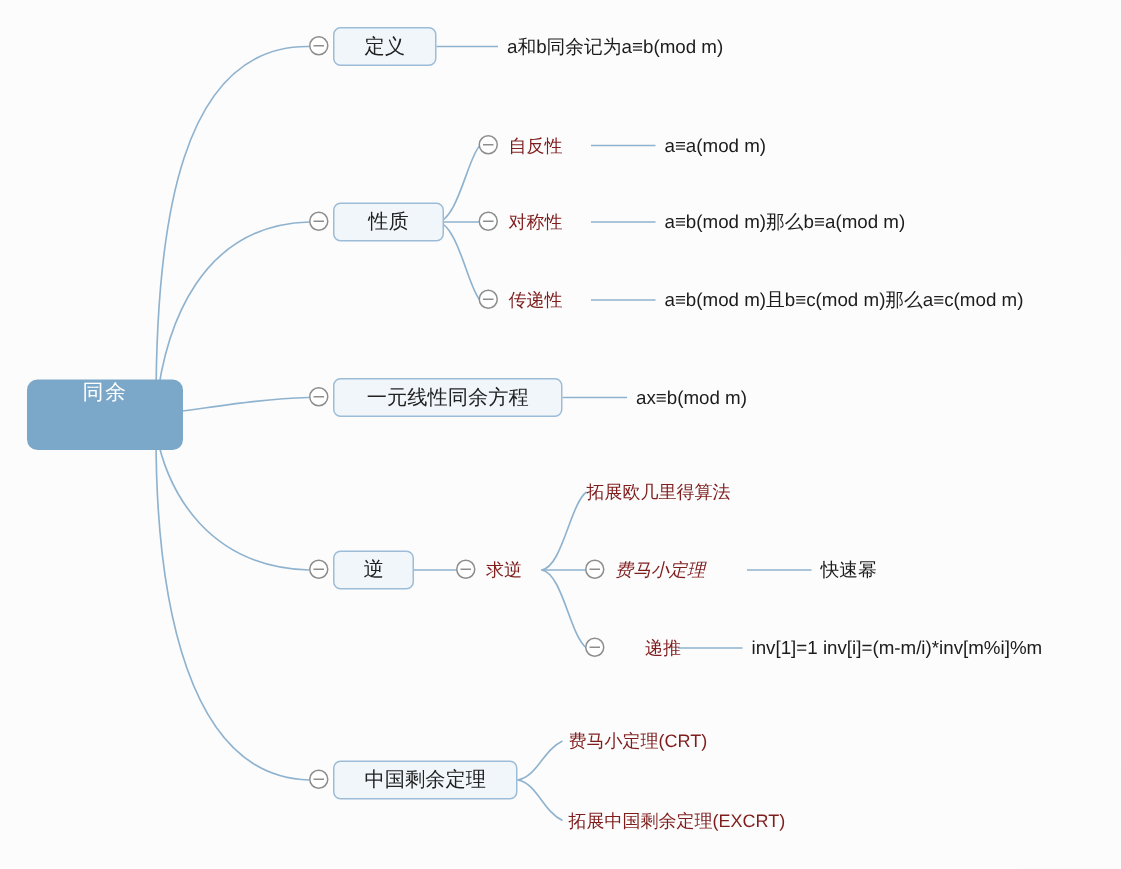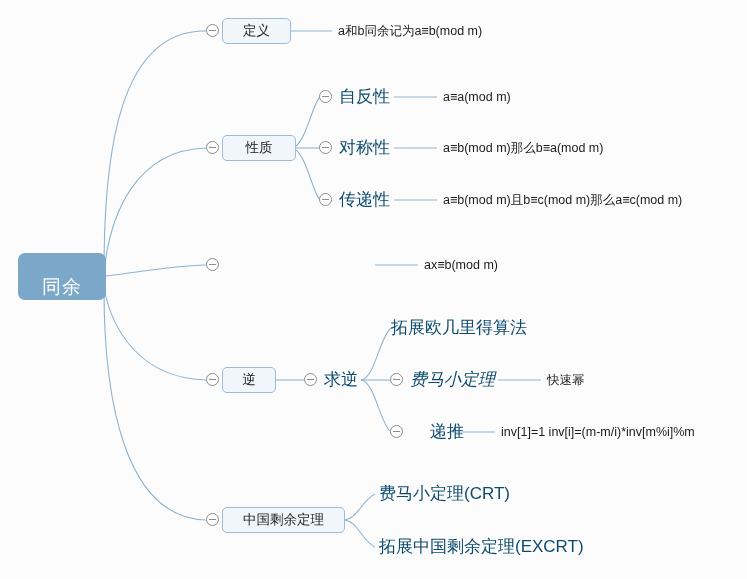--- a/index.html
+++ b/index.html
@@ -30,51 +30,51 @@
     display: flex;
     align-items: center;
     white-space: nowrap;
   }
 
   
   .root-box {
     position: absolute;
     left: 18px;
     top: 253px;
-    width: 88px;
+    width: 104px;
     height: 47px;
     background: #7ba7c8;
     border-radius: 7px;
     display: flex;
-    align-items: flex-end;
+    align-items: flex-start;
     justify-content: center;
     color: #ffffff;
-    font-size: 19px;
+    font-size: 14px;
     letter-spacing: 1px;
   }
 
   
   .box {
     background: #f1f6fa;
     border: 1px solid #9cbcd8;
     border-radius: 5px;
     color: #222222;
     font-size: 13.5px;
     height: 26px;
     display: flex;
     align-items: center;
     justify-content: center;
     padding: 0 10px;
     box-sizing: border-box;
   }
 
   
   .plain {
-    color: #0c4a6e;
-    font-size: 17px;
+    color: #7f1d1d;
+    font-size: 12px;
     line-height: 14px;
   }
   .leaf {
     color: #1c1c1c;
     font-size: 12.5px;
     line-height: 14px;
   }
 
   
   .toggle {
@@ -180,20 +180,25 @@
 
   <div class="toggle" style="left:319px; top:193px;"></div>
   <div class="node plain" style="left:339px; top:193px;">
     <span>传递性</span>
   </div>
   <div class="node leaf" style="left:443px; top:193px;">
     <span>a≡b(mod m)且b≡c(mod m)那么a≡c(mod m)</span>
   </div>
 
   <div class="toggle" style="left:206px; top:258px;"></div>
+  <div class="node" style="left:222px; top:252px;">
+    <div class="box" style="width:153px;">
+      <span>一元线性同余方程</span>
+    </div>
+  </div>
   <div class="node leaf" style="left:424px; top:258px;">
     <span>ax≡b(mod m)</span>
   </div>
 
   <div class="toggle" style="left:206px; top:373px;"></div>
   <div class="node" style="left:222px; top:367px;">
     <div class="box" style="width:54px;">
       <span>逆</span>
     </div>
   </div>

